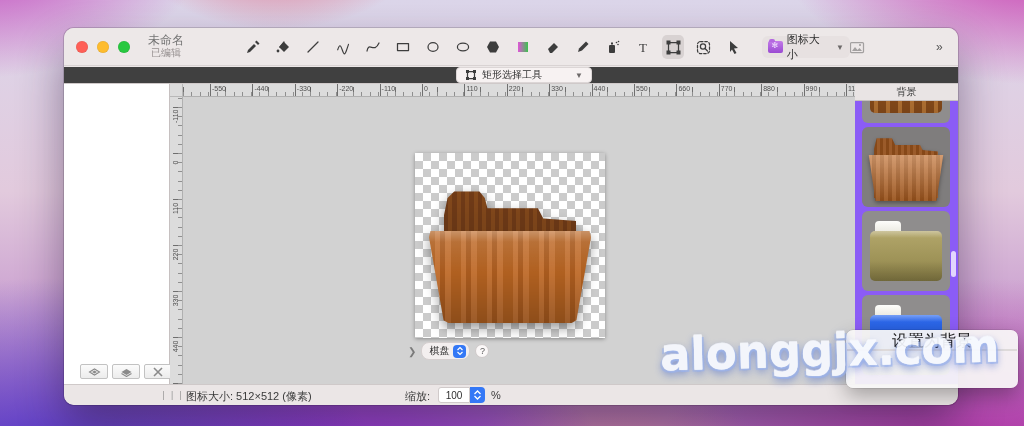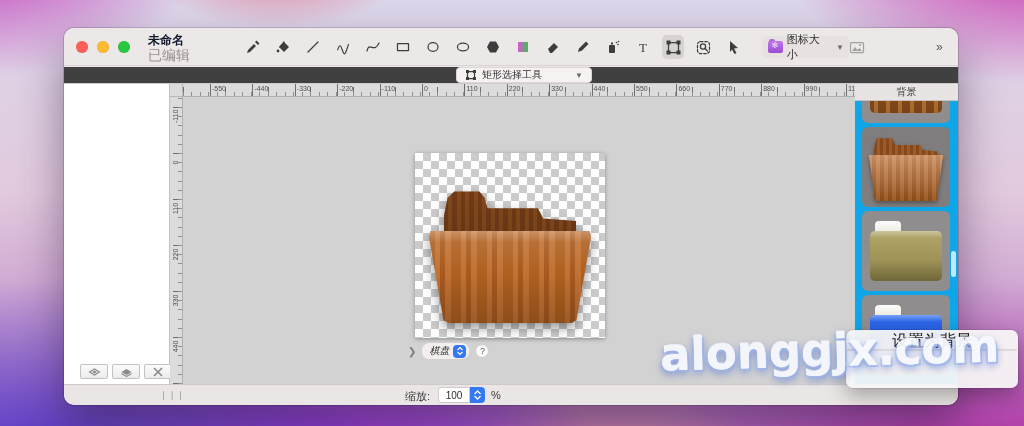--- a/index.html
+++ b/index.html
@@ -28,22 +28,22 @@
   }
   .win-clip{ position:absolute; inset:0; border-radius:10px; overflow:hidden; }
 
   
   .titlebar{ position:absolute; left:0; top:0; right:0; height:38px; background:#ede8e8; border-bottom:1px solid #d9d3d3; }
   .light{ position:absolute; top:13px; width:12px; height:12px; border-radius:50%; }
   .light.red{ left:12px; background:#ff5f57; box-shadow:inset 0 0 1px rgba(0,0,0,.25);}
   .light.yellow{ left:33px; background:#febc2e; box-shadow:inset 0 0 1px rgba(0,0,0,.25);}
   .light.green{ left:54px; background:#28c840; box-shadow:inset 0 0 1px rgba(0,0,0,.25);}
   .title-block{ position:absolute; left:84px; top:5px; line-height:1.2; }
-  .title-block .t{ font-size:12px; font-weight:bold; color:#0f172a; }
-  .title-block .s{ font-size:14px; color:#969090;text-align:center; }
+  .title-block .t{ font-size:12px; font-weight:normal; color:#737373; }
+  .title-block .s{ font-size:10px; color:#969090;text-align:center; }
 
   
   .tools{ position:absolute; left:178px; top:7px; display:flex; align-items:center; gap:8px; }
   .tool{ width:22px; height:24px; display:flex; align-items:center; justify-content:center; border-radius:5px; }
   .tool svg{ display:block; }
   .tool.active{ background:#d8d2d2; }
   .tool.gap-l{ margin-left:14px; }
   .tool.gap-m{ margin-left:10px; }
   .stroke{ fill:none; stroke:#3d3d3d; stroke-width:1.25; stroke-linecap:round; stroke-linejoin:round; }
   .fillk{ fill:#3d3d3d; stroke:none; }
@@ -106,27 +106,27 @@
   .mf-front{ position:absolute; left:0; right:0; top:36%; bottom:0;
     clip-path:polygon(1% 0%,99% 0%,100% 7%,91% 97%,88% 100%,12% 100%,9% 97%,0% 7%);
     background:
       linear-gradient(180deg,rgba(255,255,255,.32) 0%,rgba(255,255,255,.10) 12%,rgba(0,0,0,0) 45%,rgba(0,0,0,.20) 100%),
       repeating-linear-gradient(90deg,var(--wf1) 0 6px,var(--wf2) 6px 11px,var(--wf3) 11px 16px,var(--wf2) 16px 22px,var(--wf1) 22px 26px); }
 
   
   .bg-control{ position:absolute; left:225px; top:245px; display:flex; align-items:center; gap:5px; }
   .disclosure{ font-size:10px; color:#7a7a7a; }
   .bg-pill{ display:flex; align-items:center; gap:4px; background:#f3efef; border:1px solid #d5cfcf; border-radius:8px; padding:1px 3px 1px 7px; }
-  .bg-pill .txt{ font-size:10px; color:#2e2e2e;font-style:italic; }
+  .bg-pill .txt{ font-size:10px; color:#2e2e2e; }
   .mini-stepper{ width:13px; height:13px; border-radius:4px; background:#3478f6; display:flex; flex-direction:column; align-items:center; justify-content:center; }
   .mini-stepper svg{ display:block; }
   .help-btn{ width:14px; height:14px; border-radius:50%; background:#fbf8f8; border:1px solid #cfc9c9; font-size:9px; color:#5a5a5a; display:flex; align-items:center; justify-content:center; }
 
   
-  .sidebar{ position:absolute; right:0; top:0; width:103px; bottom:0; background:#0ea5e9; }
+  .sidebar{ position:absolute; right:0; top:0; width:103px; bottom:0; background:#8b5cf6; }
   .sidebar-header{ position:absolute; left:0; top:0; right:0; height:17px; background:#e9e4e4; border-bottom:1px solid #c6c0c0; text-align:center; font-size:10px; color:#3c3c3c; line-height:16px; }
   .sb-list{ position:absolute; left:0; top:17px; right:0; bottom:0; overflow:hidden; }
   .sb-item{ position:absolute; left:7px; width:88px; height:80px; background:#8f8d8d; border-radius:6px; }
   .sb-item.selected{ background:#7f7d7d; }
   .thumb{ position:absolute; left:8px; top:10px; width:72px; height:60px; }
   .ftab{ position:absolute; left:5px; top:0; width:26px; height:14px; border-radius:4px 4px 2px 0; background:linear-gradient(180deg,#fdfdfb,#e6e4da); }
   .fbody{ position:absolute; left:0; top:10px; right:0; bottom:0; border-radius:5px;
     background:linear-gradient(180deg,rgba(255,255,255,.35) 0%,rgba(255,255,255,0) 14%,rgba(0,0,0,0) 60%,rgba(0,0,0,.22) 100%),linear-gradient(180deg,var(--c2),var(--c1)); }
   .wood .fbody{ background:
     linear-gradient(180deg,rgba(255,255,255,.28) 0%,rgba(255,255,255,0) 14%,rgba(0,0,0,.15) 100%),
@@ -440,20 +440,21 @@
               </div>
             </div>
 
             <div class="sb-scrollbar"></div>
           </div>
         </div>
       </div>
 
       <div class="statusbar">
         <span class="grip">❘❘❘</span>
+        <span class="status-text">图标大小: 512×512 (像素)</span>
         <span class="zoom-label">缩放:</span>
         <span class="zoom-field">100</span>
         <span class="zoom-stepper">
           <svg width="9" height="12">
               <path d="M1.5 5L4.5 2 7.5 5" fill="none" stroke="#fff" stroke-width="1.3"></path>
               <path d="M1.5 7L4.5 10 7.5 7" fill="none" stroke="#fff" stroke-width="1.3"></path>
             </svg>
         </span>
         <span class="pct">%</span>
       </div>

